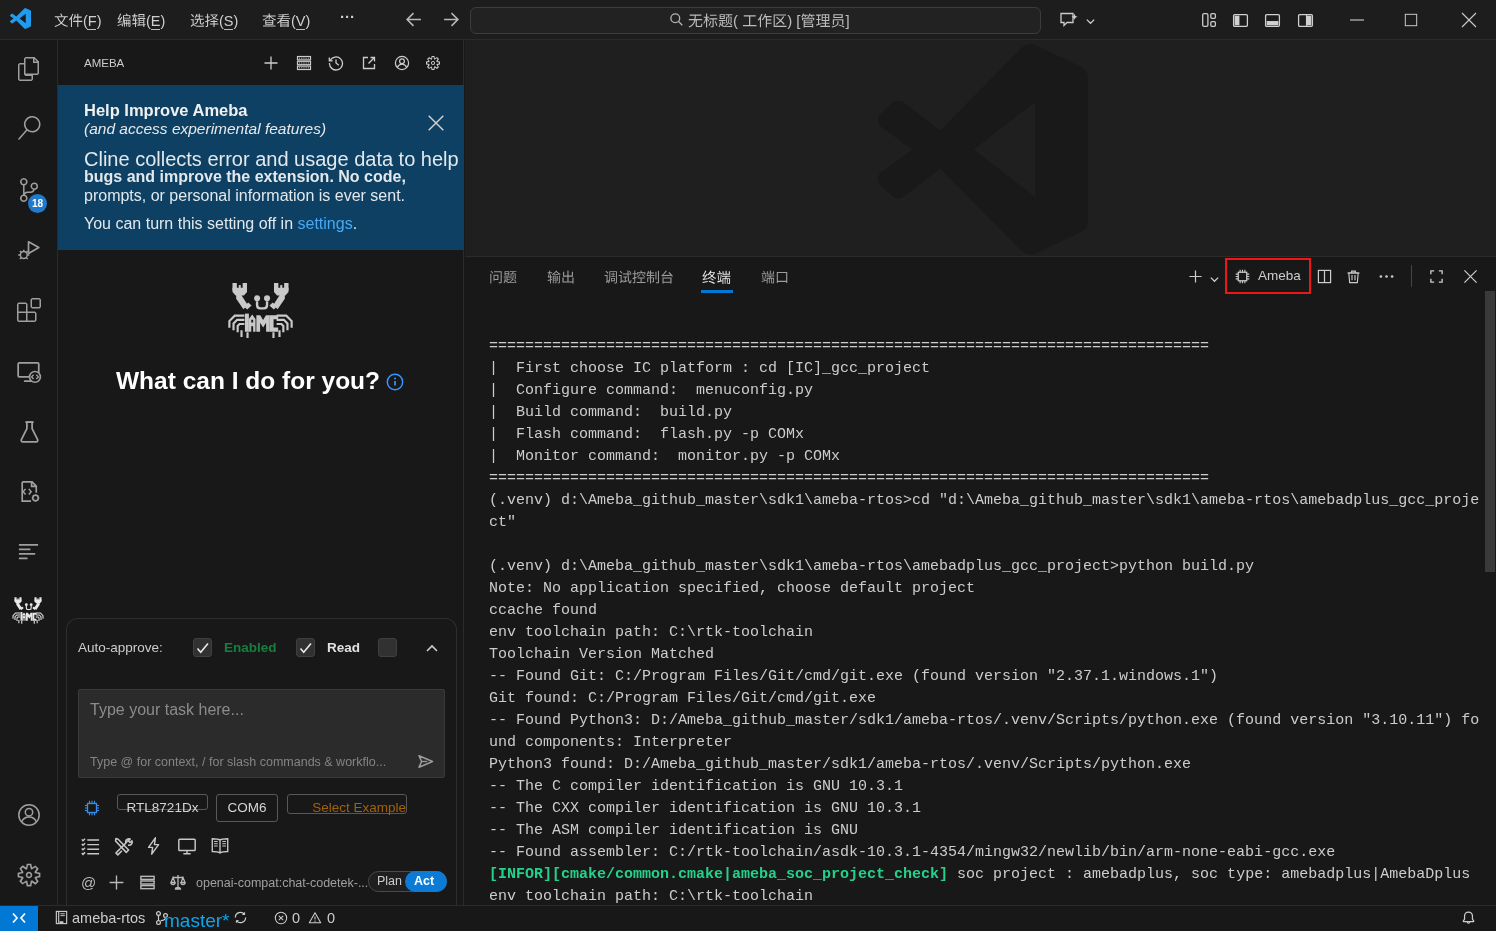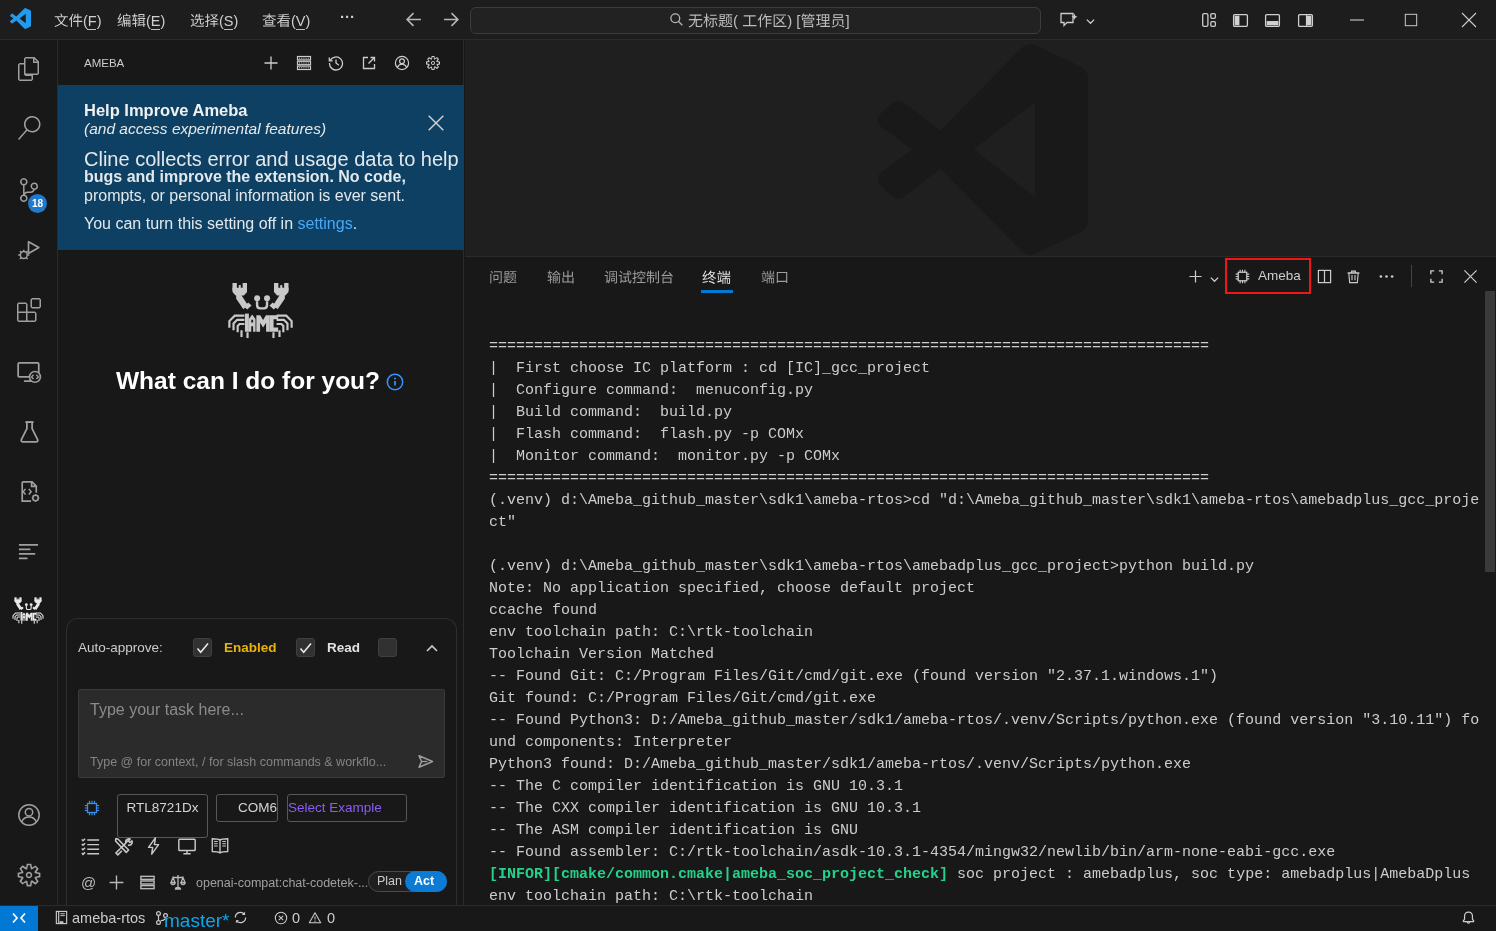--- a/index.html
+++ b/index.html
@@ -291,21 +291,21 @@
     <circle cx="9" cy="9" r="7.7" stroke="#3794ff" stroke-width="1.5"></circle>
     <path stroke="#3794ff" stroke-width="1.7" d="M9 8v4.4"></path>
     <circle cx="9" cy="5.5" r="1" fill="#3794ff"></circle>
   </svg>
 <div class="abs" style="left:66px;top:618px;width:391px;height:288px;border:1px solid #2e2e2e;border-radius:12px 12px 0 0;border-bottom:none"></div>
 <div class="t" style="left:78px;top:640px;font-size:13.5px;color:#cccccc;font-weight:400;">Auto-approve:</div>
 <div class="abs" style="left:193px;top:638px;width:19px;height:19px;background:#313131;border:1px solid #3f3f3f;border-radius:3px"></div>
 <svg class="abs" style="left:195px;top:641px" width="15" height="14" viewBox="0 0 15 14" fill="none">
     <path stroke="#e8e8e8" stroke-width="1.6" d="m2.5 7.5 3.2 3.8L13 2.5"></path>
   </svg>
-<div class="t" style="left:224px;top:640px;font-size:13.5px;color:#eab308;font-weight:700;">Enabled</div>
+<div class="t" style="left:224px;top:640px;font-size:13.5px;color:#15803d;font-weight:700;">Enabled</div>
 <div class="abs" style="left:296px;top:638px;width:19px;height:19px;background:#313131;border:1px solid #3f3f3f;border-radius:3px"></div>
 <svg class="abs" style="left:298px;top:641px" width="15" height="14" viewBox="0 0 15 14" fill="none">
     <path stroke="#e8e8e8" stroke-width="1.6" d="m2.5 7.5 3.2 3.8L13 2.5"></path>
   </svg>
 <div class="t" style="left:327px;top:640px;font-size:13.5px;color:#e0e0e0;font-weight:700;">Read</div>
 <div class="abs" style="left:378px;top:638px;width:19px;height:19px;background:#313131;border:1px solid #3f3f3f;border-radius:3px"></div>
 <svg style="position:absolute;left:425px;top:642px;" width="14" height="14" viewBox="0 0 14 12" fill="none" stroke="none">
     <path stroke="#cccccc" stroke-width="1.6" d="m2 8 5-5 5 5"></path>
   </svg>
 <div class="abs" style="left:78px;top:689px;width:367px;height:89px;background:#2b2b2b;border:1px solid #3a3a3a;border-radius:2px"></div>
@@ -314,23 +314,23 @@
 <svg style="position:absolute;left:416px;top:752px;" width="19" height="19" viewBox="0 0 19 18" fill="none" stroke="none">
     <path stroke="#9d9d9d" stroke-width="1.5" stroke-linejoin="round" d="M3 3.2 16.5 9 3 14.8l2.6-5.8L3 3.2z"></path>
     <path stroke="#9d9d9d" stroke-width="1.3" d="M5.6 9h5.6"></path>
   </svg>
 <svg style="position:absolute;left:83px;top:799px;" width="18" height="18" viewBox="0 0 18 18" fill="none" stroke="none">
     <rect x="4.5" y="4.5" width="9" height="9" stroke="#3b8eea" stroke-width="1.3"></rect>
     <g stroke="#3b8eea" stroke-width="1.2">
       <path d="M6.5 4.5V1.8M9 4.5V1.8M11.5 4.5V1.8M6.5 16.2v-2.7M9 16.2v-2.7M11.5 16.2v-2.7M4.5 6.5H1.8M4.5 9H1.8M4.5 11.5H1.8M16.2 6.5h-2.7M16.2 9h-2.7M16.2 11.5h-2.7"></path>
     </g>
   </svg>
-<div class="abs" style="left:117px;top:794px;width:91px;height:44px;border:1px solid #585858;border-radius:3px;color:#d4d4d4;font-size:13.5px;text-align:center;line-height:26px;white-space:nowrap">RTL8721Dx</div>
-<div class="abs" style="left:216px;top:794px;width:62px;height:28px;border:1px solid #585858;border-radius:3px;color:#d4d4d4;font-size:13.5px;text-align:right;line-height:26px;white-space:nowrap">COM6</div>
-<div class="abs" style="left:287px;top:794px;width:120px;height:28px;border:1px solid #585858;border-radius:3px;color:#8b5cf6;font-size:13.5px;text-align:left;line-height:26px;white-space:nowrap">Select Example</div>
+<div class="abs" style="left:117px;top:794px;width:91px;height:16px;border:1px solid #585858;border-radius:3px;color:#d4d4d4;font-size:13.5px;text-align:center;line-height:26px;white-space:nowrap">RTL8721Dx</div>
+<div class="abs" style="left:216px;top:794px;width:62px;height:28px;border:1px solid #585858;border-radius:3px;color:#d4d4d4;font-size:13.5px;text-align:center;line-height:26px;white-space:nowrap">COM6</div>
+<div class="abs" style="left:287px;top:794px;width:120px;height:20px;border:1px solid #585858;border-radius:3px;color:#a16207;font-size:13.5px;text-align:right;line-height:26px;white-space:nowrap">Select Example</div>
 <svg style="position:absolute;left:80px;top:836px;" width="20" height="20" viewBox="0 0 22 22" fill="none" stroke="none">
     <g stroke="#c8c8c8" stroke-width="1.6">
       <path d="M8 4.5h13M8 9.5h13M8 14.5h13M8 19.5h13"></path>
       <path d="m2 3.7 1.3 1.5L5.6 3M2 8.7l1.3 1.5L5.6 8M2 13.7l1.3 1.5 2.3-2.2M2 18.7l1.3 1.5 2.3-2.2"></path>
     </g>
   </svg>
 <svg style="position:absolute;left:113px;top:836px;" width="20" height="20" viewBox="0 0 22 22" fill="none" stroke="none">
     <g stroke="#c8c8c8" stroke-width="1.7" stroke-linejoin="round" fill="none">
       <path d="M3.2 2.8 2.8 5.4 14.6 18l2.6-2.6L5.6 3.6z"></path>
       <path d="M14.2 7.5 18.7 3M16.5 9.8c1.6.6 3.4.2 4.2-1.4.6-1.2.5-2.3.1-3.2l-2.1 2-1.8-1.8 2-2.1c-.9-.4-2-.5-3.2.1-1.6.8-2 2.6-1.4 4.2L8 13.9M7.7 14.2l-4.5 4.5 2.1 2.1 4.5-4.5"></path>

